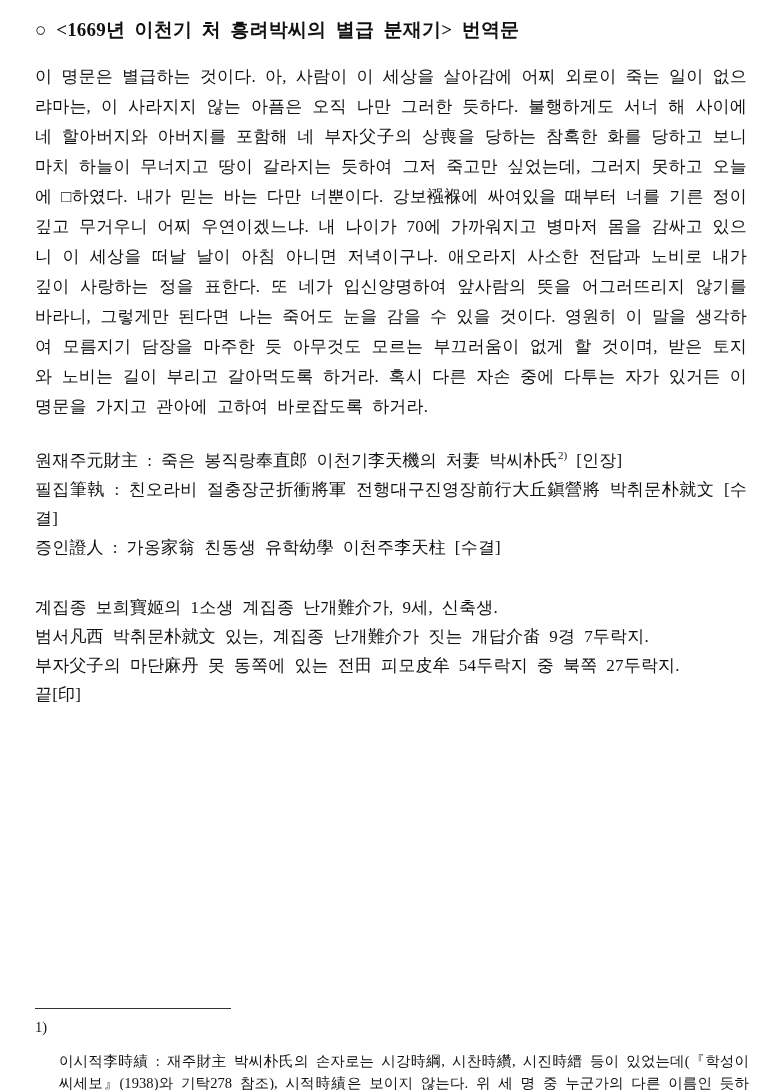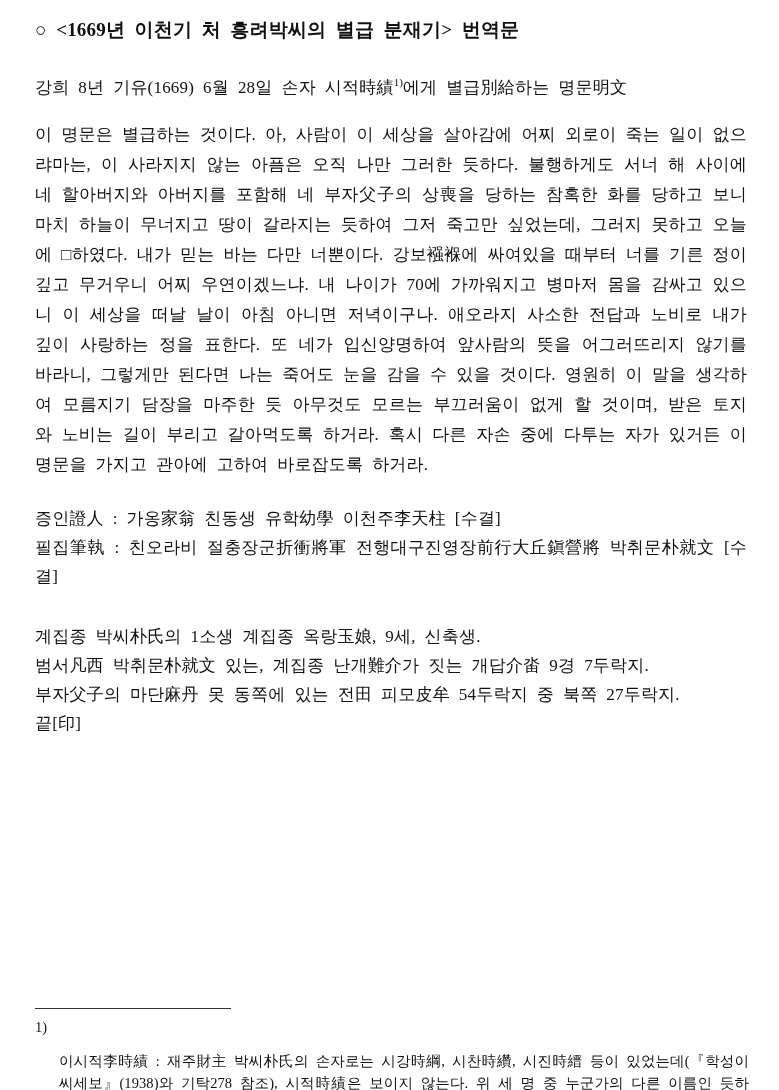--- a/index.html
+++ b/index.html
@@ -83,32 +83,32 @@
     margin-top: 34px;
   }
 </style>
 </head>
 <body>
 
 <div class="content">
 
   <div class="doc-title">○ &lt;1669년 이천기 처 흥려박씨의 별급 분재기&gt; 번역문</div>
 
-  <div class="dateline"><span>강희 8년 기유(1669) 6월 28일 손자 시적時績</span><sup class="fn-ref">1)</sup><span>에게 별급別給하는 명문明文</span></div>
 
   <div class="body-paragraph">이 명문은 별급하는 것이다. 아, 사람이 이 세상을 살아감에 어찌 외로이 죽는 일이 없으랴마는, 이 사라지지 않는 아픔은 오직 나만 그러한 듯하다. 불행하게도 서너 해 사이에 네 할아버지와 아버지를 포함해 네 부자父子의 상喪을 당하는 참혹한 화를 당하고 보니 마치 하늘이 무너지고 땅이 갈라지는 듯하여 그저 죽고만 싶었는데, 그러지 못하고 오늘에 □하였다. 내가 믿는 바는 다만 너뿐이다. 강보襁褓에 싸여있을 때부터 너를 기른 정이 깊고 무거우니 어찌 우연이겠느냐. 내 나이가 70에 가까워지고 병마저 몸을 감싸고 있으니 이 세상을 떠날 날이 아침 아니면 저녁이구나. 애오라지 사소한 전답과 노비로 내가 깊이 사랑하는 정을 표한다. 또 네가 입신양명하여 앞사람의 뜻을 어그러뜨리지 않기를 바라니, 그렇게만 된다면 나는 죽어도 눈을 감을 수 있을 것이다. 영원히 이 말을 생각하여 모름지기 담장을 마주한 듯 아무것도 모르는 부끄러움이 없게 할 것이며, 받은 토지와 노비는 길이 부리고 갈아먹도록 하거라. 혹시 다른 자손 중에 다투는 자가 있거든 이 명문을 가지고 관아에 고하여 바로잡도록 하거라.</div>
 
   <div class="signature-block">
+    <div class="signature-line"><span>원재주元財主 : 죽은 봉직랑奉直郎 이천기李天機의 처妻 박씨朴氏</span><sup class="fn-ref">2)</sup><span> [인장]</span></div>
+    <div class="signature-line"><span>필집筆執 : 친오라비 절충장군折衝將軍 전행대구진영장前行大丘鎭營將 박취문朴就文 [수결]</span></div>
     <div class="signature-line"><span>증인證人 : 가옹家翁 친동생 유학幼學 이천주李天柱 [수결]</span></div>
-    <div class="signature-line"><span>필집筆執 : 친오라비 절충장군折衝將軍 전행대구진영장前行大丘鎭營將 박취문朴就文 [수결]</span></div>
   </div>
 
 
   <div class="property-list">
-    <div class="property-item">계집종 박씨朴氏의 1소생 계집종 옥랑玉娘, 9세, 신축생.</div>
+    <div class="property-item">계집종 보희寶姬의 1소생 계집종 난개難介가, 9세, 신축생.</div>
     <div class="property-item">범서凡西 박취문朴就文 있는, 계집종 난개難介가 짓는 개답介畓 9경 7두락지.</div>
     <div class="property-item">부자父子의 마단麻丹 못 동쪽에 있는 전田 피모皮牟 54두락지 중 북쪽 27두락지.</div>
     <div class="property-item">끝[印]</div>
   </div>
 
 </div>
 
 <div class="footnote-area">
   <div class="footnote-rule"></div>
   <div class="footnote">

